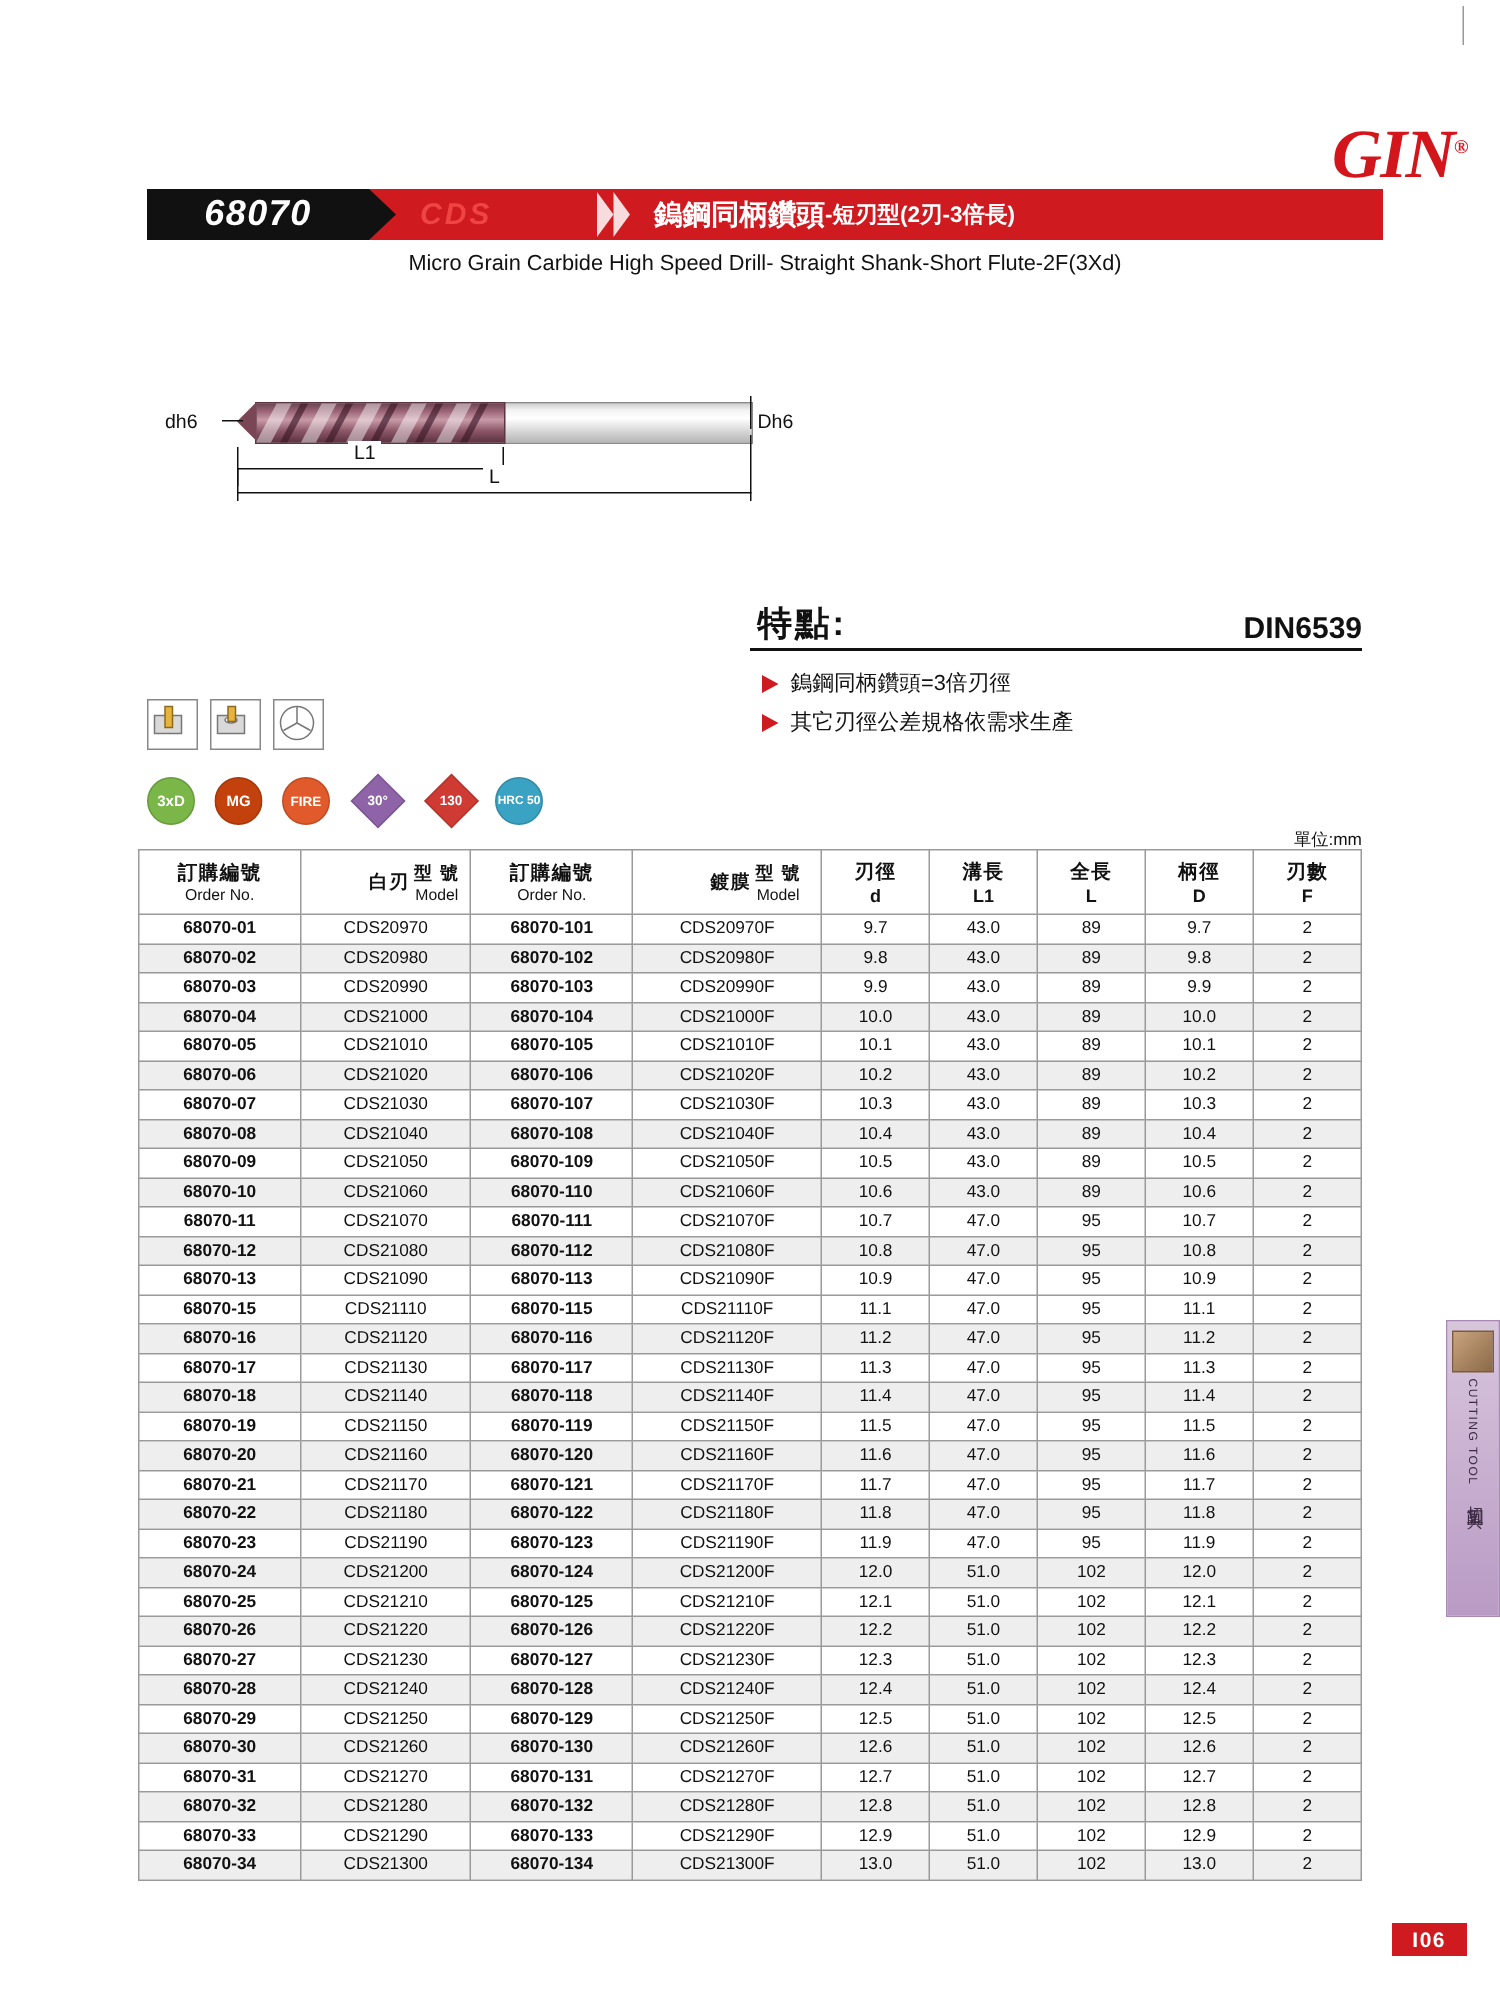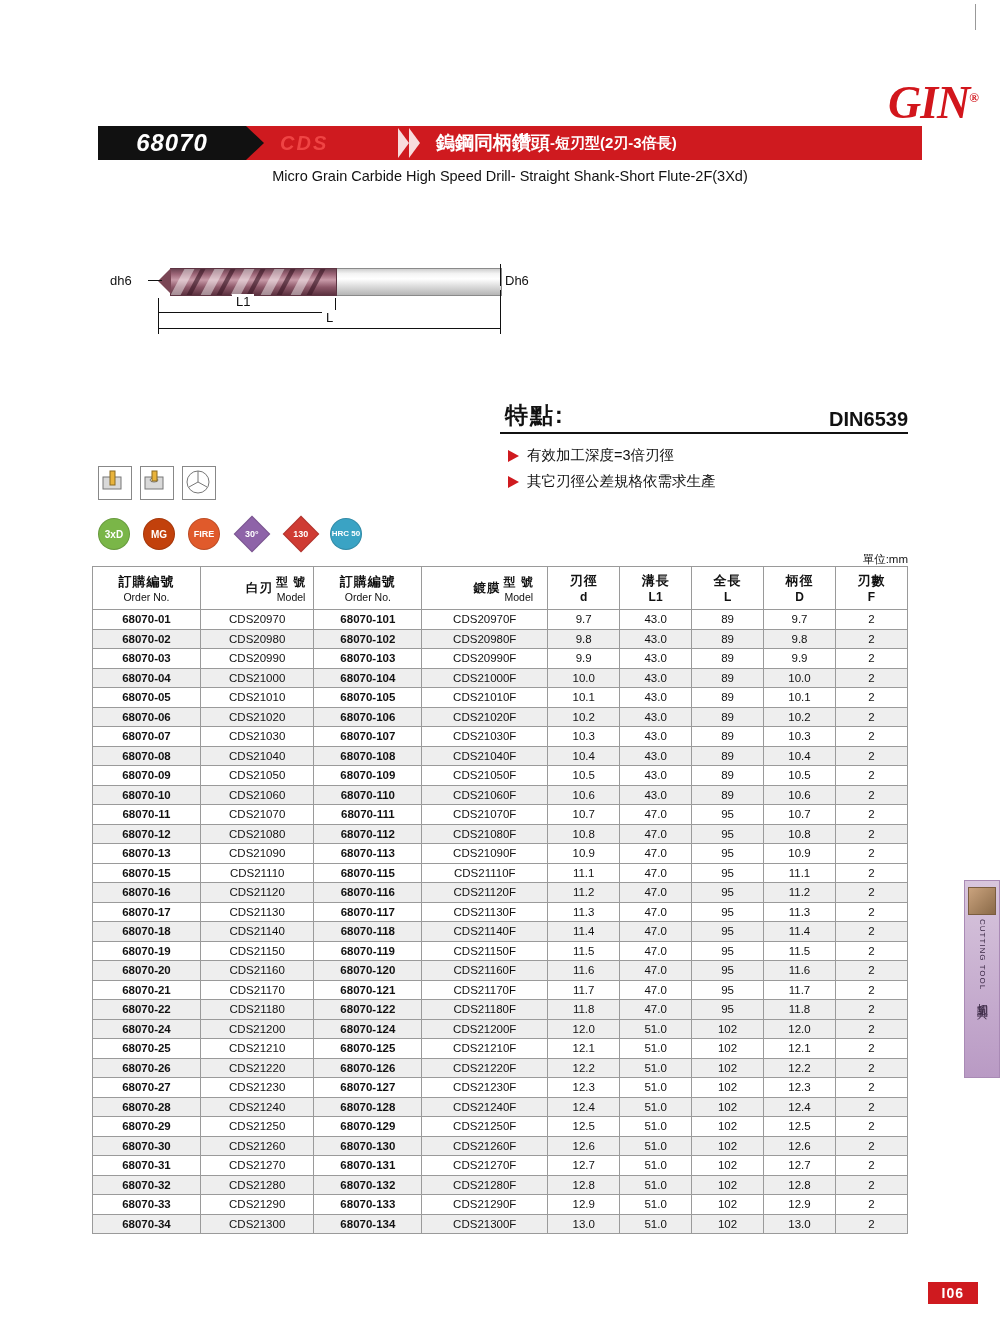--- a/index.html
+++ b/index.html
@@ -213,21 +213,21 @@
   <div class="dimtick" style="left:390px;top:40px;height:44px;"></div>
   <div class="dimline" style="left:48px;top:78px;width:343px;"></div>
   <div class="dimtxt" style="left:212px;top:60px;background:#fff;padding:0 4px;">L</div>
 </div>
 
 <div class="feat-title">特點:</div>
 <div class="din">DIN6539</div>
 <div class="feat-rule"></div>
 <div class="feat-item" style="top:446px;">
   <span class="bullet"></span>
-  <span>有效加工深度=3倍刃徑</span>
+  <span>鎢鋼同柄鑽頭=3倍刃徑</span>
 </div>
 <div class="feat-item" style="top:472px;">
   <span class="bullet"></span>
   <span>其它刃徑公差規格依需求生產</span>
 </div>
 
 <div class="iconbox" style="left:98px;top:466px;">
   <svg width="30" height="30" viewBox="0 0 30 30">
       <rect x="4" y="10" width="18" height="12" fill="#d9d9d9" stroke="#777"></rect>
       <rect x="11" y="4" width="5" height="14" fill="#e8b33c" stroke="#8a6a20"></rect>
@@ -532,20 +532,31 @@
         <td class="ord">68070-22</td>
         <td>CDS21180</td>
         <td class="ord">68070-122</td>
         <td>CDS21180F</td>
         <td>11.8</td>
         <td>47.0</td>
         <td>95</td>
         <td>11.8</td>
         <td>2</td>
       </tr>
+      <tr>
+        <td class="ord">68070-23</td>
+        <td>CDS21190</td>
+        <td class="ord">68070-123</td>
+        <td>CDS21190F</td>
+        <td>11.9</td>
+        <td>47.0</td>
+        <td>95</td>
+        <td>11.9</td>
+        <td>2</td>
+      </tr>
       <tr class="alt">
         <td class="ord">68070-24</td>
         <td>CDS21200</td>
         <td class="ord">68070-124</td>
         <td>CDS21200F</td>
         <td>12.0</td>
         <td>51.0</td>
         <td>102</td>
         <td>12.0</td>
         <td>2</td>

